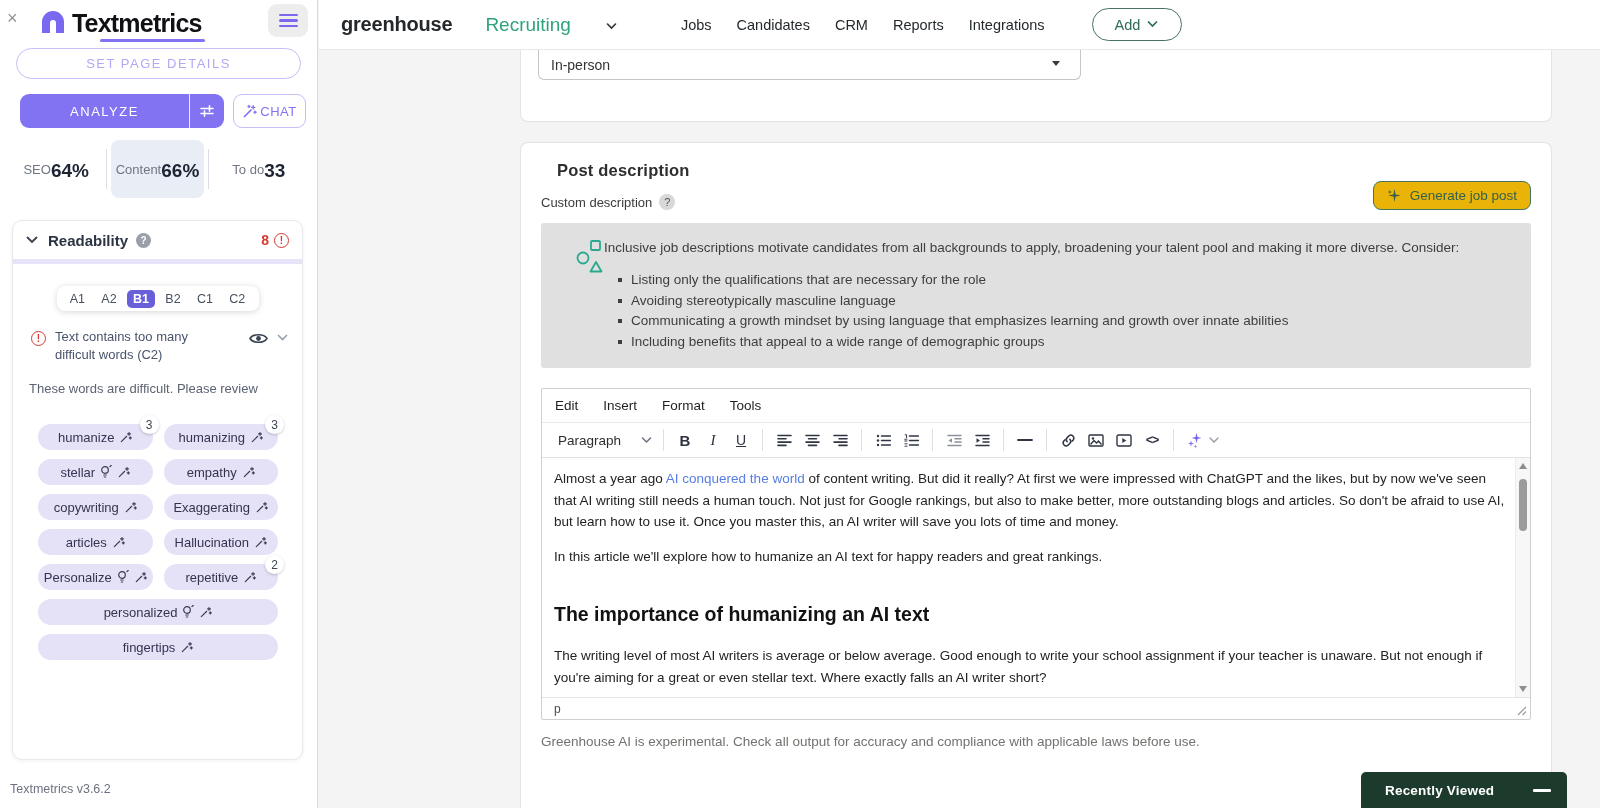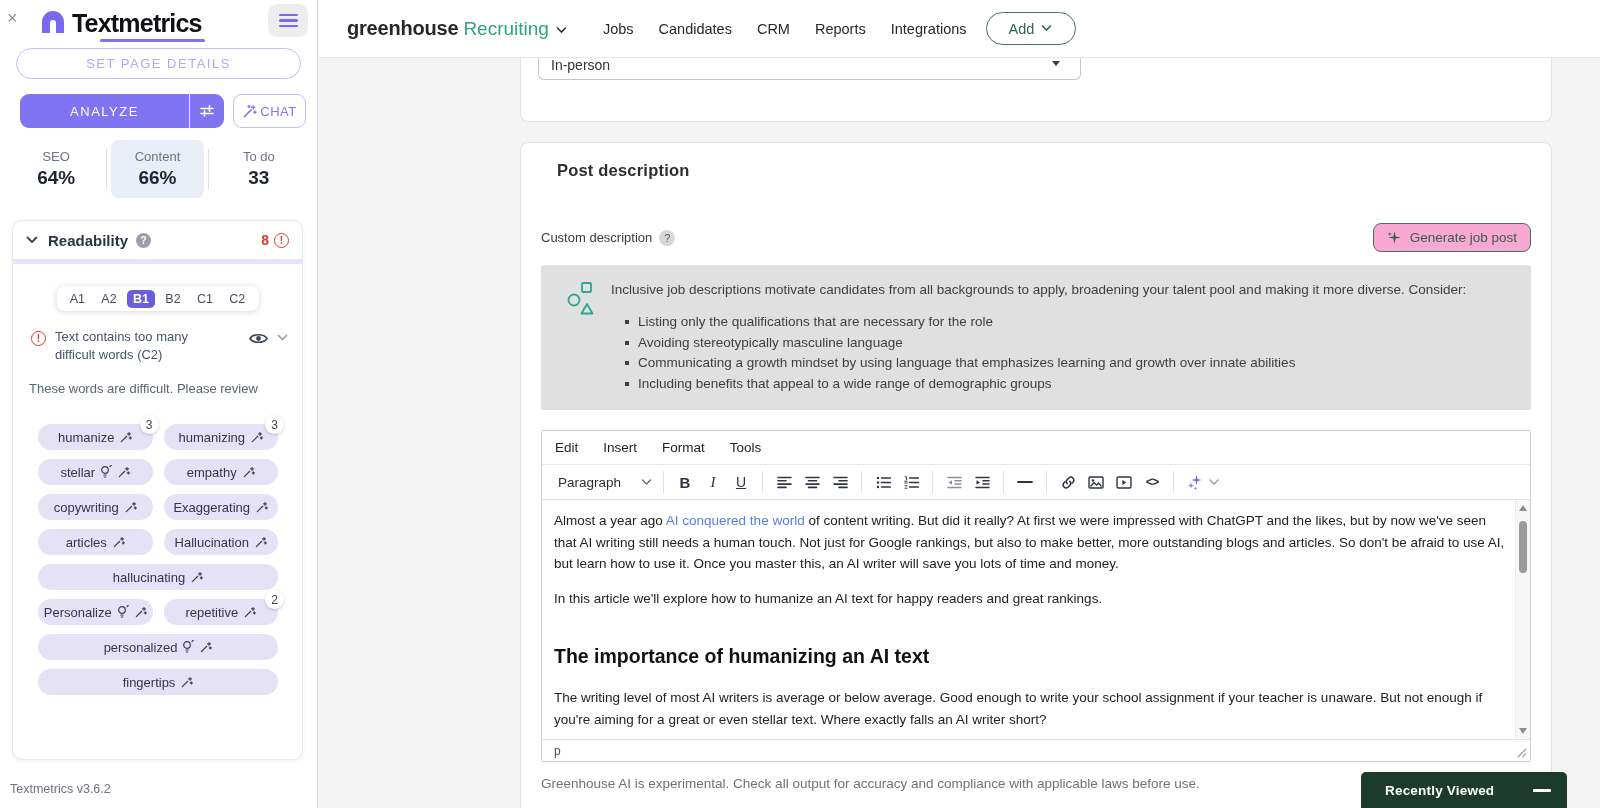--- a/index.html
+++ b/index.html
@@ -22,21 +22,21 @@
   .tm-logo-text::after{content:"";position:absolute;left:28px;right:-3px;bottom:-4px;height:3px;background:var(--purple);border-radius:2px;}
   .tm-menu-btn{position:absolute;right:9px;top:4px;width:40px;height:33px;border:none;border-radius:9px;background:#ededee;display:flex;flex-direction:column;justify-content:center;align-items:center;gap:3px;cursor:pointer;}
   .tm-menu-btn i{display:block;width:19px;height:2.5px;background:#7a68f0;border-radius:2px;}
   .tm-setpage{position:absolute;left:16px;right:16px;top:48px;height:31px;border:1.5px solid var(--purple-light);border-radius:16px;background:#fff;color:var(--purple-pale);font-size:13px;letter-spacing:1.5px;font-family:inherit;cursor:pointer;}
   .tm-actions{position:absolute;left:20px;top:94px;height:34px;display:flex;}
   .tm-analyze-group{display:flex;width:204px;border-radius:9px;overflow:hidden;}
   .tm-analyze{flex:1;border:none;background:var(--purple);color:#fff;font-size:13px;letter-spacing:1.5px;font-family:inherit;cursor:pointer;}
   .tm-analyze-settings{width:35px;border:none;border-left:1px solid rgba(255,255,255,.85);background:var(--purple);display:flex;align-items:center;justify-content:center;cursor:pointer;}
   .tm-chat{margin-left:9px;width:73px;border:1.5px solid var(--purple-light);border-radius:9px;background:#fff;color:var(--purple);font-size:13px;letter-spacing:.5px;display:flex;align-items:center;justify-content:center;gap:3px;font-family:inherit;cursor:pointer;}
   .tm-stats{position:absolute;left:10px;right:12px;top:140px;height:58px;display:flex;align-items:stretch;}
-  .tm-stats .stat{flex:1;display:flex;flex-direction:column;justify-content:center;align-items:center;border-radius:8px;text-align:right;}
+  .tm-stats .stat{flex:1;display:flex;flex-direction:row;justify-content:center;align-items:center;border-radius:8px;text-align:right;}
   .tm-stats .stat.highlight{background:#e9edf5;}
   .tm-stats .stat .s-label{font-size:13px;color:#6e7683;}
   .tm-stats .stat .s-value{font-size:19px;font-weight:700;color:#1d2433;margin-top:3px;}
   .tm-stats .stat-divider{width:1px;background:#dadee6;align-self:center;height:40px;margin:0 4px;}
   .tm-card{position:absolute;left:12px;right:14px;top:220px;height:540px;background:#fff;border:1px solid #e8e8ee;border-radius:10px;box-shadow:0 1px 4px rgba(0,0,0,.06);}
   .tm-card-header{height:38px;display:flex;align-items:center;padding:0 13px;}
   .tm-card-title{font-size:15px;font-weight:700;color:#2c3444;margin-left:10px;}
   .tm-help{width:15px;height:15px;border-radius:50%;background:#9aa0aa;color:#fff;font-size:10px;font-weight:700;display:flex;align-items:center;justify-content:center;margin-left:8px;}
   .tm-issues{margin-left:auto;display:flex;align-items:center;gap:5px;}
   .tm-issue-count{font-size:14px;font-weight:700;color:var(--red);}
@@ -51,40 +51,40 @@
   .tm-warn-row .chev{margin-top:6px;}
   .tm-hint{margin:18px 0 0 16px;font-size:13px;color:#5b6472;}
   .tm-chips{margin:28px 24px 0 25px;}
   .chip-row{display:flex;gap:11px;margin-bottom:9px;}
   .chip{position:relative;flex:1;height:26px;background:var(--chip-bg);border:none;border-radius:13px;display:flex;align-items:center;justify-content:center;gap:5px;font-size:13px;color:#33344f;font-family:inherit;cursor:pointer;}
   .chip .badge{position:absolute;top:-9px;right:-6px;width:19px;height:19px;background:#fff;border-radius:50%;box-shadow:0 1px 3px rgba(0,0,0,.2);font-size:12px;color:#3c4553;display:flex;align-items:center;justify-content:center;}
   .tm-version{position:absolute;left:10px;bottom:12px;font-size:12.5px;color:#6c7280;}
 
   
   .gh-main{position:absolute;left:319px;top:0;right:0;bottom:0;background:var(--page-bg);overflow:hidden;}
-  .gh-nav{position:absolute;left:0;right:0;top:0;height:58px;background:#fff;border-bottom:1px solid #e8e8e8;display:flex;align-items:center;padding-left:28px;z-index:3;}
+  .gh-nav{position:absolute;left:0;right:0;top:0;height:50px;background:#fff;border-bottom:1px solid #e8e8e8;display:flex;align-items:center;padding-left:22px;z-index:3;gap:28px;}
   .gh-logo{font-size:20px;font-weight:600;color:#24282b;letter-spacing:-.2px;}
   .gh-product{font-size:19px;color:var(--green);margin-left:5px;}
   .gh-nav .nav-chev{margin-left:7px;margin-top:3px;}
   .gh-nav-items{display:flex;gap:25px;margin-left:36px;text-align:center;}
   .gh-nav-item{font-size:14.5px;color:#24292d;cursor:pointer;}
   .gh-add{margin-left:19px;width:90px;height:33px;border:1.5px solid var(--green-border);border-radius:17px;background:#fff;color:#2e6b53;font-size:14.5px;display:flex;align-items:center;justify-content:center;gap:7px;font-family:inherit;cursor:pointer;}
   .gh-corner-btn{position:absolute;left:1269px;top:9px;width:46px;height:33px;background:#fff;border:1px solid #ddd;border-radius:8px;}
 
   .gh-card1{position:absolute;left:201px;top:50px;width:1032px;height:72px;background:#fff;border:1px solid #e3e3e3;border-top:none;border-radius:0 0 8px 8px;}
   .gh-select{position:absolute;left:17px;top:0;width:543px;height:30px;border:1px solid #c6c6c6;border-top:none;border-radius:0 0 6px 6px;display:flex;align-items:center;padding-left:12px;font-size:14px;color:#333;cursor:pointer;background:#fff;}
   .gh-select .caret{position:absolute;right:20px;top:11px;width:0;height:0;border-left:4px solid transparent;border-right:4px solid transparent;border-top:5px solid #3b3b3b;}
 
   .gh-card2{position:absolute;left:201px;top:142px;width:1032px;height:666px;background:#fff;border:1px solid #e3e3e3;border-bottom:none;border-radius:8px 8px 0 0;}
   .post-title{padding:16px 0 0 36px;font-size:16.5px;font-weight:600;color:#2e2e2e;letter-spacing:.2px;line-height:22px;}
-  .custom-row{margin-top:42px;padding:0 20px;height:29px;display:flex;align-items:center;}
+  .custom-row{padding:0 20px;height:29px;display:flex;align-items:flex-end;}
   .custom-label{font-size:13px;color:#3b3b3b;}
   .gh-help-badge{width:16px;height:16px;border-radius:50%;background:#d8d8d8;color:#555;font-size:11px;display:flex;align-items:center;justify-content:center;margin-left:7px;}
-  .gh-generate{margin-left:auto;height:29px;padding:0 13px;border:1.5px solid var(--green-border);border-radius:8px;background:#f9a8d4;color:var(--green-dark);font-size:13.5px;display:flex;align-items:center;gap:8px;font-family:inherit;cursor:pointer;}
-  .gh-tip{margin:13px 20px 0;background:var(--tip-bg);border-radius:3px;padding:15px 20px 16px 26px;display:flex;gap:16px;}
+  .gh-generate{margin-left:auto;height:29px;padding:0 13px;border:1.5px solid var(--green-border);border-radius:8px;background:#eab308;color:var(--green-dark);font-size:13.5px;display:flex;align-items:center;gap:8px;font-family:inherit;cursor:pointer;}
+  .gh-tip{margin:13px 20px 0;background:var(--tip-bg);border-radius:3px;padding:15px 20px 16px 35px;display:flex;gap:0;}
   .gh-tip-body{font-size:13.5px;color:#3e3e3c;line-height:20px;}
   .gh-tip-body ul{margin:12px 0 0 14px;list-style:none;}
   .gh-tip-body li{position:relative;padding-left:13px;line-height:20.5px;}
   .gh-tip-body li::before{content:"";position:absolute;left:0;top:8px;width:4px;height:4px;background:#3e3e3c;}
 
   .editor{margin:20px 20px 0;border:1px solid #cfcfcf;border-radius:2px;background:#fff;}
   .editor-menubar{height:34px;border-bottom:1px solid #e9e9e9;display:flex;align-items:center;padding-left:13px;gap:25px;}
   .editor-menu{font-size:13.5px;color:#1f1f1f;cursor:pointer;}
   .editor-toolbar{height:35px;border-bottom:1px solid #e2e2e2;display:flex;align-items:center;padding:0 8px;}
   .fmt-select{width:106px;display:flex;align-items:center;justify-content:space-between;font-size:13.5px;color:#2e2e2e;padding:0 4px 0 8px;cursor:pointer;}
@@ -273,30 +273,20 @@
             <span class="chip-label">Hallucination</span>
             <svg width="13" height="13" viewBox="0 0 14 14" fill="none" stroke="#3a3d58" stroke-width="1.3" stroke-linecap="round">
               <path d="M2.5 11.5 L8.3 5.7"></path>
               <path d="M10.8 1.6v3 M9.3 3.1h3"></path>
               <path d="M12.2 6.4v2.2 M11.1 7.5h2.2"></path>
             </svg>
           </button>
         </div>
         <div class="chip-row">
           <button class="chip">
-            <span class="chip-label">hallucinating</span>
-            <svg width="13" height="13" viewBox="0 0 14 14" fill="none" stroke="#3a3d58" stroke-width="1.3" stroke-linecap="round">
-              <path d="M2.5 11.5 L8.3 5.7"></path>
-              <path d="M10.8 1.6v3 M9.3 3.1h3"></path>
-              <path d="M12.2 6.4v2.2 M11.1 7.5h2.2"></path>
-            </svg>
-          </button>
-        </div>
-        <div class="chip-row">
-          <button class="chip">
             <span class="chip-label">Personalize</span>
             <svg width="12" height="14" viewBox="0 0 12 14" fill="none" stroke="#3a3d58" stroke-width="1.2" stroke-linecap="round">
               <circle cx="5" cy="5" r="3.3"></circle>
               <path d="M3.8 10h2.4 M4.3 12h1.4 M10 1.5l1.2-1"></path>
             </svg>
             <svg width="13" height="13" viewBox="0 0 14 14" fill="none" stroke="#3a3d58" stroke-width="1.3" stroke-linecap="round">
               <path d="M2.5 11.5 L8.3 5.7"></path>
               <path d="M10.8 1.6v3 M9.3 3.1h3"></path>
               <path d="M12.2 6.4v2.2 M11.1 7.5h2.2"></path>
             </svg>

